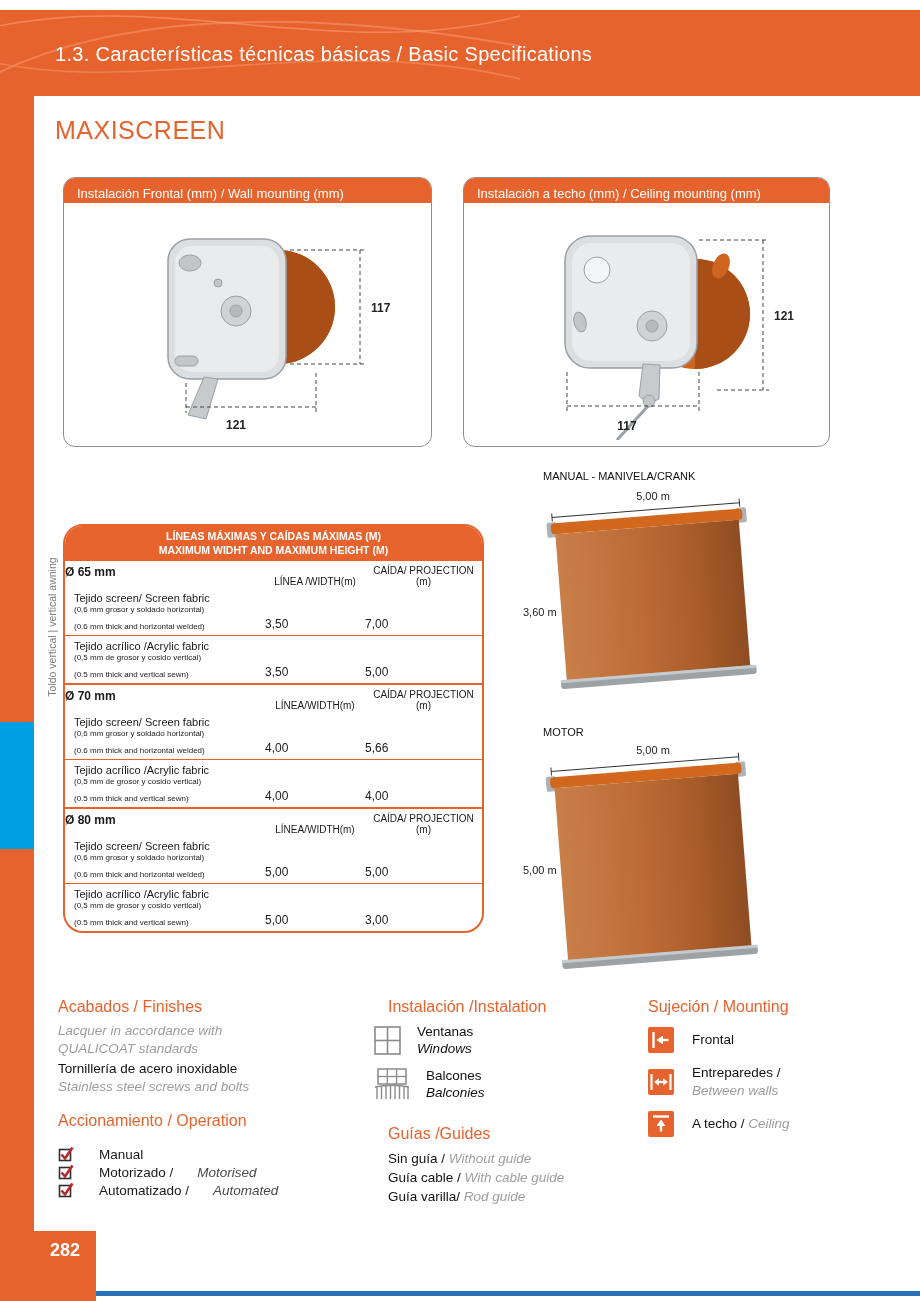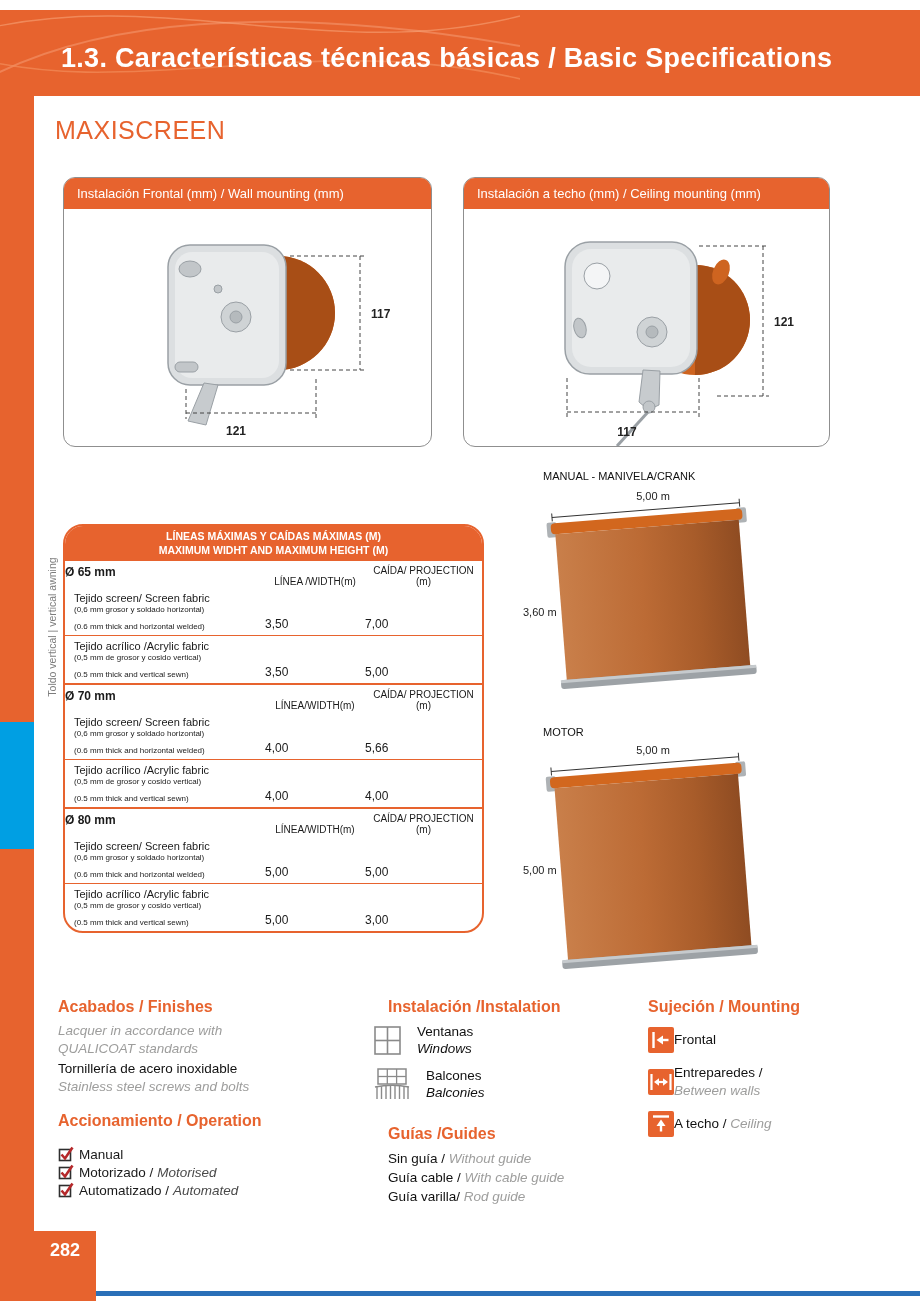--- a/index.html
+++ b/index.html
@@ -12,40 +12,40 @@
   }
   *{margin:0;padding:0;box-sizing:border-box}
   body{
     width:920px;height:1301px;position:relative;overflow:hidden;
     background:#fff;color:var(--ink);
     font-family:"Liberation Sans","DejaVu Sans",sans-serif;
   }
 
   
   .top-band{position:absolute;left:0;top:10px;width:920px;height:86px;background:var(--orange);overflow:hidden}
-  .top-band h1{position:absolute;left:61px;top:33px;color:#fff;font-size:27px;font-weight:bold;letter-spacing:.3px}
+  .top-band h1{position:absolute;left:55px;top:33px;color:#fff;font-size:20px;font-weight:normal;letter-spacing:.3px}
   .arcs{position:absolute;left:0;top:0}
 
   
   .side-strip{position:absolute;left:0;top:96px;width:34px;height:1205px;background:var(--orange)}
   .blue-block{position:absolute;left:0;top:722px;width:34px;height:127px;background:var(--blue)}
   .vtext{position:absolute;left:-62px;top:620px;width:230px;height:14px;text-align:center;
          font-size:10.5px;color:#7d7d7d;transform:rotate(-90deg)}
   .footer-block{position:absolute;left:0;top:1231px;width:96px;height:70px;background:var(--orange)}
   .page-num{position:absolute;left:50px;top:9px;color:#fff;font-size:18px;font-weight:bold}
   .bottom-line{position:absolute;left:96px;top:1291px;width:824px;height:5px;background:var(--line-blue)}
 
   .product-title{position:absolute;left:55px;top:116px;color:var(--orange);font-size:25px;
                  font-weight:normal;letter-spacing:.5px}
 
   
   .mount-box{position:absolute;border:1px solid #8f8f8f;border-radius:12px;background:#fff;overflow:hidden}
   .box-wall{left:63px;top:177px;width:369px;height:270px}
   .box-ceiling{left:463px;top:177px;width:367px;height:270px}
-  .bhead{height:31px;background:var(--orange);color:#fff;font-size:13px;line-height:31px;padding-left:13px;
+  .bhead{height:25px;background:var(--orange);color:#fff;font-size:13px;line-height:31px;padding-left:13px;
          white-space:nowrap;overflow:hidden}
   .bbody{height:237px;display:flex;align-items:center;justify-content:center}
   .dimnum{font-size:12px;font-weight:bold;fill:#222;font-family:"Liberation Sans",sans-serif}
   .dimlabel{font-size:11px;fill:#222;font-family:"Liberation Sans",sans-serif}
 
   
   .diag-label{position:absolute;font-size:11px;color:#111;font-weight:500}
   .label-manual{left:543px;top:470px}
   .label-motor{left:543px;top:726px}
   .awn-manual{position:absolute;left:515px;top:488px}
@@ -62,40 +62,40 @@
   .colhead{font-size:10px;text-align:center;align-self:end;padding-bottom:1px}
   .fabric{align-items:end;padding:1px 0 4px}
   .fname{font-size:11px;padding-left:9px;line-height:13px;padding-top:3px}
   .fsub{font-size:8px;padding-left:9px;line-height:9.5px;color:#222}
   .fsub-en{margin-top:7px}
   .val{font-size:12px}
   .rule{border-top:1px solid var(--orange)}
   .rule-thick{border-top:2px solid var(--orange)}
 
   
-  .sec-h{color:var(--orange);font-size:16px;font-weight:bold;margin-bottom:6px}
+  .sec-h{color:var(--orange);font-size:16px;font-weight:normal;margin-bottom:6px}
   .txt{font-size:13.5px;line-height:18px;color:#111}
   .txt-it{font-size:13.5px;line-height:18px;color:var(--gray-it);font-style:italic}
   .en-it{color:var(--gray-it);font-style:italic}
   .en-dk{color:#4a4a4a;font-style:italic}
 
   .col-fin{position:absolute;left:58px;top:998px;width:280px}
   .op-title{margin-top:16px;margin-bottom:16px}
-  .chk-row{display:flex;align-items:center;gap:4px;margin:2px 0;font-size:13.5px}
+  .chk-row{display:flex;align-items:center;gap:24px;margin:2px 0;font-size:13.5px}
   .chk-ico{flex:0 0 17px;height:16px;overflow:visible}
 
   .col-inst{position:absolute;left:374px;top:998px;width:235px}
   .inst-h{margin-left:14px}
   .inst-item{display:flex;gap:16px;margin:7px 0 10px;align-items:center}
   .inst-txt{font-size:13.5px;line-height:17px;color:#111}
   .guides{margin-left:14px;margin-top:24px}
   .guide-line{font-size:13.5px;line-height:19px;color:#111}
 
   .col-mount{position:absolute;left:648px;top:998px;width:250px}
-  .mnt-item{display:flex;gap:0;align-items:center;margin:11px 0}
+  .mnt-item{display:flex;gap:18px;align-items:center;margin:11px 0}
   .mnt-label{font-size:13.5px;line-height:18px;color:#111;width:140px}
 </style>
 </head>
 <body>
 
 <div class="top-band">
   <svg class="arcs" width="520" height="86" viewBox="0 0 520 86">
     <path d="M-30,78 C90,6 280,-6 520,36" stroke="#F0875A" fill="none" stroke-width="2" opacity=".85"></path>
     <path d="M-40,44 C130,96 320,14 540,74" stroke="#F2915E" fill="none" stroke-width="1.6" opacity=".65"></path>
     <path d="M-20,20 C160,-24 330,54 520,6" stroke="#F7A478" fill="none" stroke-width="1.4" opacity=".6"></path>

